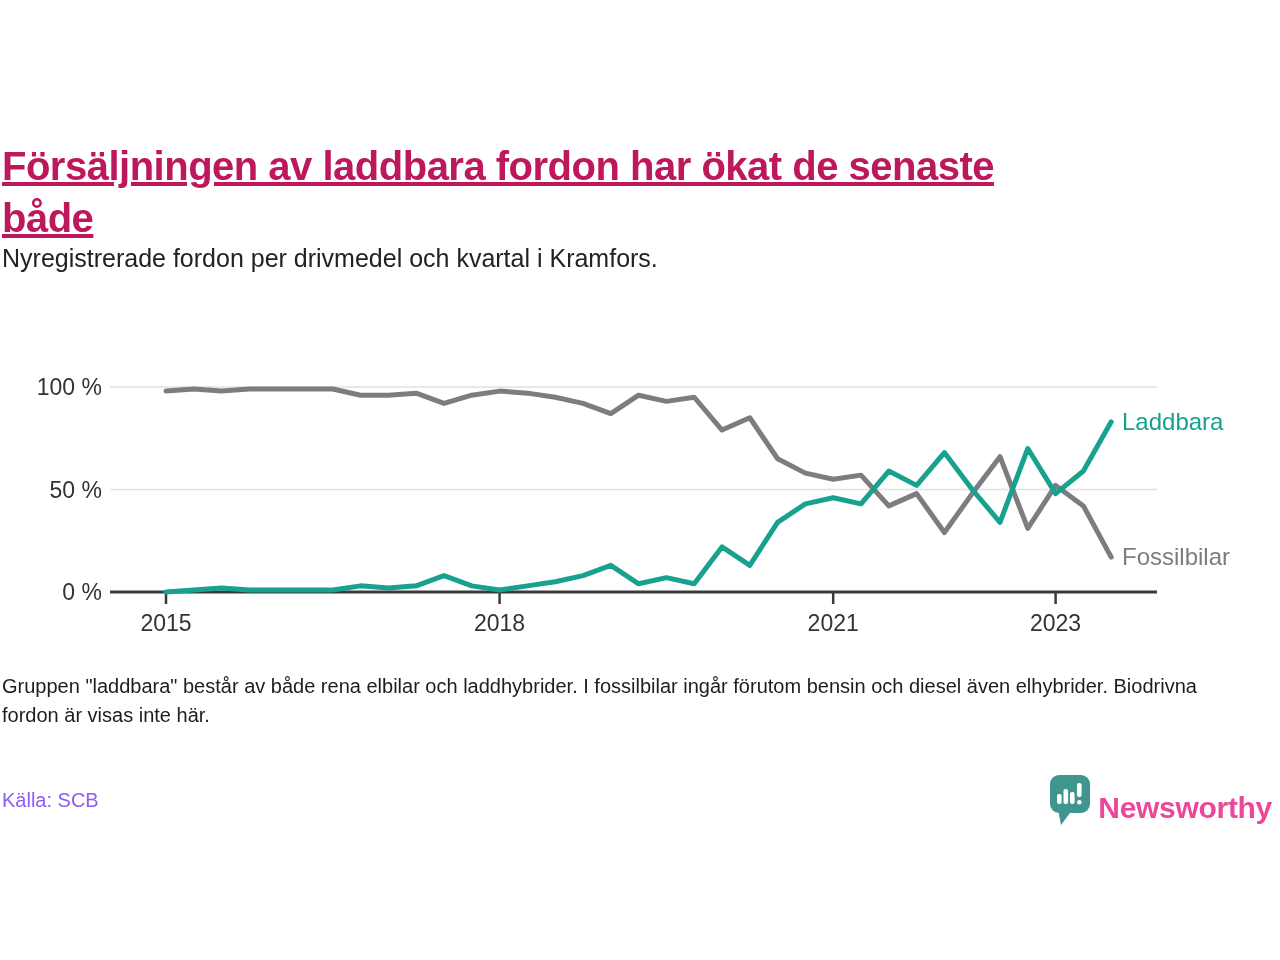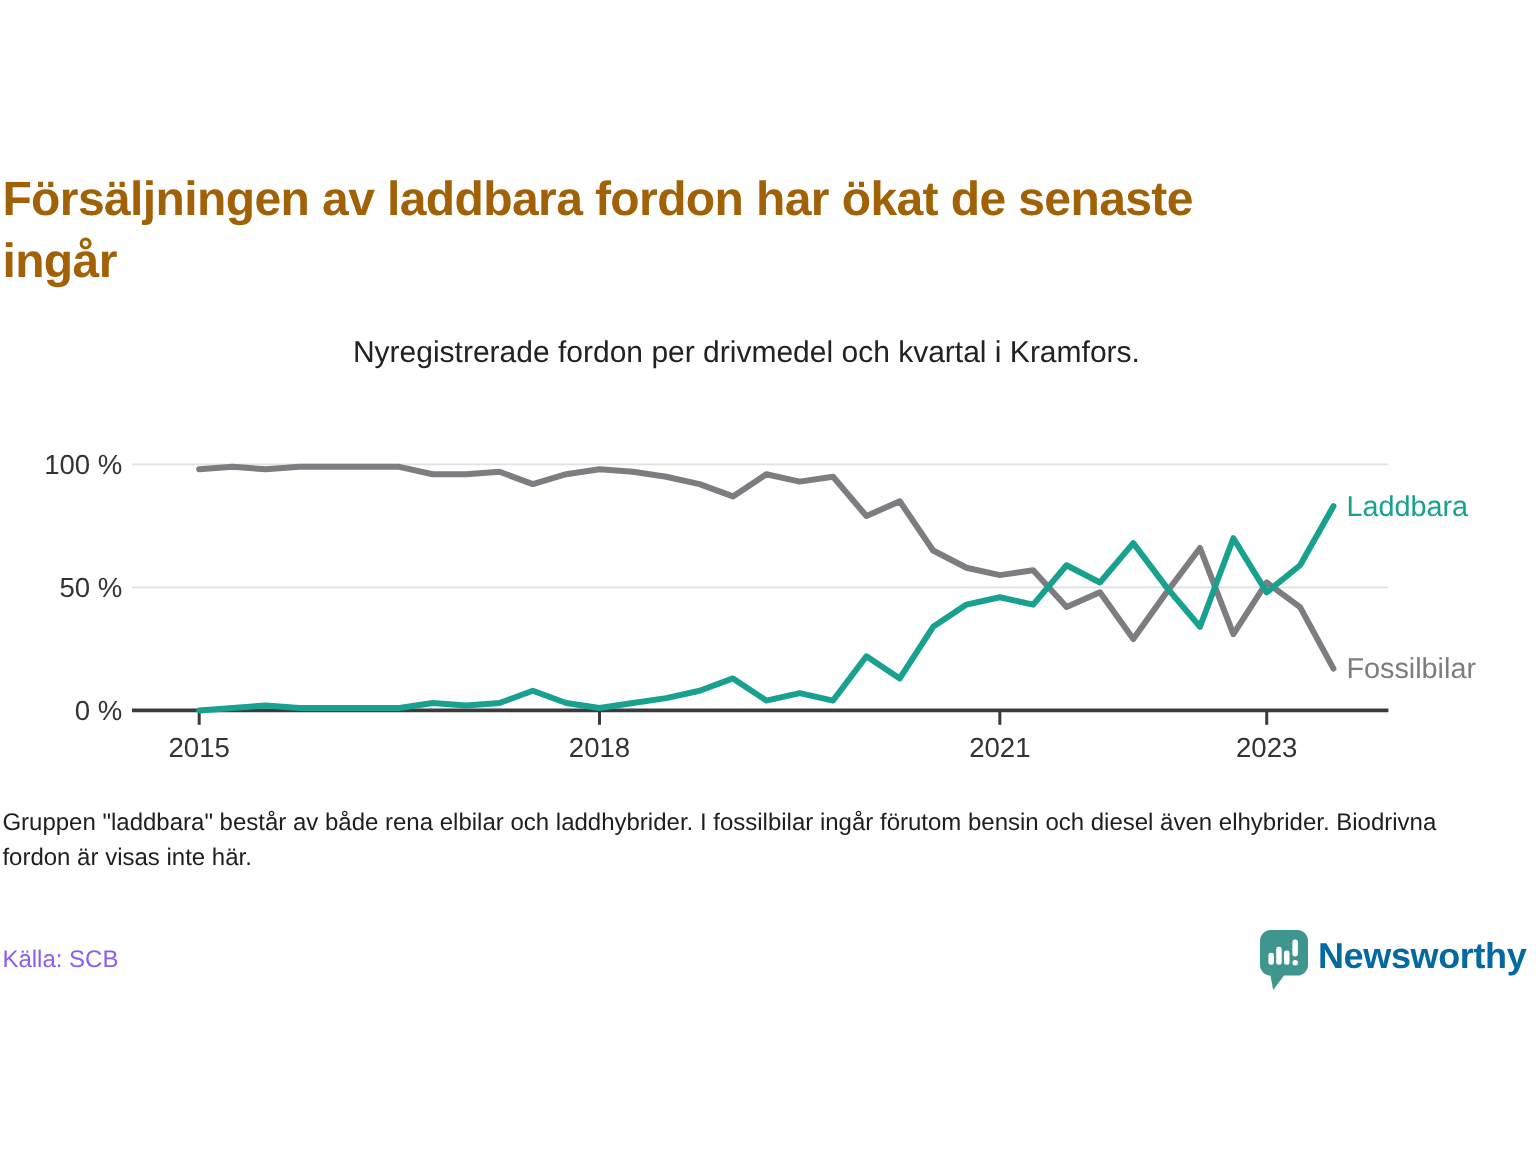--- a/index.html
+++ b/index.html
@@ -1,26 +1,26 @@
 <!DOCTYPE html>
 <html><head>
 <meta charset="utf-8">
 <style>
   html,body{margin:0;padding:0;background:#fff;}
   #page{position:relative;width:1280px;height:960px;background:#ffffff;overflow:hidden;
         font-family:"Liberation Sans",sans-serif;}
   #chart-svg{position:absolute;left:0;top:0;width:1280px;height:960px;}
   svg text{font-family:"Liberation Sans",sans-serif;}
   .hdr{position:absolute;left:2px;top:140px;width:1240px;z-index:2;}
-  .title{font-size:40px;line-height:1.3;font-weight:700;color:#a16207;letter-spacing:-0.5px;}
-  .subtitle{margin-top:36px;font-size:25px;color:#222;text-align:center;}
+  .title{font-size:40px;line-height:1.3;font-weight:700;color:#be185d;letter-spacing:-0.5px;text-decoration:underline;}
+  .subtitle{font-size:25px;color:#222;}
   .footnote{position:absolute;left:2px;top:672px;width:1215px;font-size:20px;line-height:1.45;color:#1e1e1e;z-index:2;}
   .source{position:absolute;left:2px;top:789px;font-size:20px;color:#8b5cf6;z-index:2;}
   .brand{position:absolute;right:8px;top:775px;display:flex;align-items:flex-start;gap:8px;z-index:2;}
-  .brand-text{font-size:30px;font-weight:600;color:#0369a1;margin-top:6px;letter-spacing:-0.3px;}
+  .brand-text{font-size:30px;font-weight:600;color:#ec4899;margin-top:16px;letter-spacing:-0.3px;}
 </style>
 </head>
 <body>
 
 <div id="page">
 
   <svg id="chart-svg" viewBox="0 0 1280 960" xmlns="http://www.w3.org/2000/svg">
       <text x="102" y="600" text-anchor="end" font-size="23" fill="#333">0 %</text>
       <line x1="110" x2="1157" y1="489.5" y2="489.5" stroke="#e1e1e1" stroke-width="1.5"></line>
       <text x="102" y="497.5" text-anchor="end" font-size="23" fill="#333">50 %</text>
@@ -36,21 +36,21 @@
       <line x1="1055.6" x2="1055.6" y1="592" y2="604" stroke="#3a3a3a" stroke-width="2.5"></line>
       <text x="1055.6" y="631" text-anchor="middle" font-size="23" fill="#333">2023</text>
       <polyline points="166,391.1 193.8,389.05 221.6,391.1 249.4,389.05 277.2,389.05 305,389.05 332.8,389.05 360.6,395.20000000000005 388.4,395.20000000000005 416.20000000000005,393.15 444,403.4 471.8,395.20000000000005 499.6,391.1 527.4000000000001,393.15 555.2,397.25 583,403.4 610.8,413.65 638.6,395.20000000000005 666.4000000000001,401.35 694.2,397.25 722,430.05 749.8000000000001,417.75 777.6,458.75 805.4,473.1 833.2,479.25 861,475.15 888.8000000000001,505.9 916.6,493.6 944.4,532.55 972.2,493.6 1000,456.70000000000005 1027.8000000000002,528.45 1055.6,485.4 1083.4,505.9 1111.2,557.15" fill="none" stroke="#7d7d81" stroke-width="5" stroke-linejoin="round" stroke-linecap="round"></polyline>
       <text x="1122" y="565.15" font-size="24" fill="#7d7d81">Fossilbilar</text>
       <polyline points="166,592 193.8,589.95 221.6,587.9 249.4,589.95 277.2,589.95 305,589.95 332.8,589.95 360.6,585.85 388.4,587.9 416.20000000000005,585.85 444,575.6 471.8,585.85 499.6,589.95 527.4000000000001,585.85 555.2,581.75 583,575.6 610.8,565.35 638.6,583.8 666.4000000000001,577.65 694.2,583.8 722,546.9 749.8000000000001,565.35 777.6,522.3 805.4,503.85 833.2,497.7 861,503.85 888.8000000000001,471.05 916.6,485.4 944.4,452.6 972.2,489.5 1000,522.3 1027.8000000000002,448.5 1055.6,493.6 1083.4,471.05 1111.2,421.85" fill="none" stroke="#17a18e" stroke-width="5" stroke-linejoin="round" stroke-linecap="round"></polyline>
       <text x="1122" y="429.85" font-size="24" fill="#17a18e">Laddbara</text>
     </svg>
 
   <div class="hdr">
     <div class="title"><span>Försäljningen av laddbara fordon har ökat de senaste</span><br>
-      <span>ingår</span>
+      <span>både</span>
     </div>
     <div class="subtitle">Nyregistrerade fordon per drivmedel och kvartal i Kramfors.</div>
   </div>
 
   <div class="footnote">Gruppen "laddbara" består av både rena elbilar och laddhybrider. I fossilbilar ingår förutom bensin och diesel även elhybrider. Biodrivna fordon är visas inte här.</div>
 
   <div class="source">Källa: SCB</div>
 
   <div class="brand">
     <svg width="40" height="52" viewBox="0 0 40 52">

